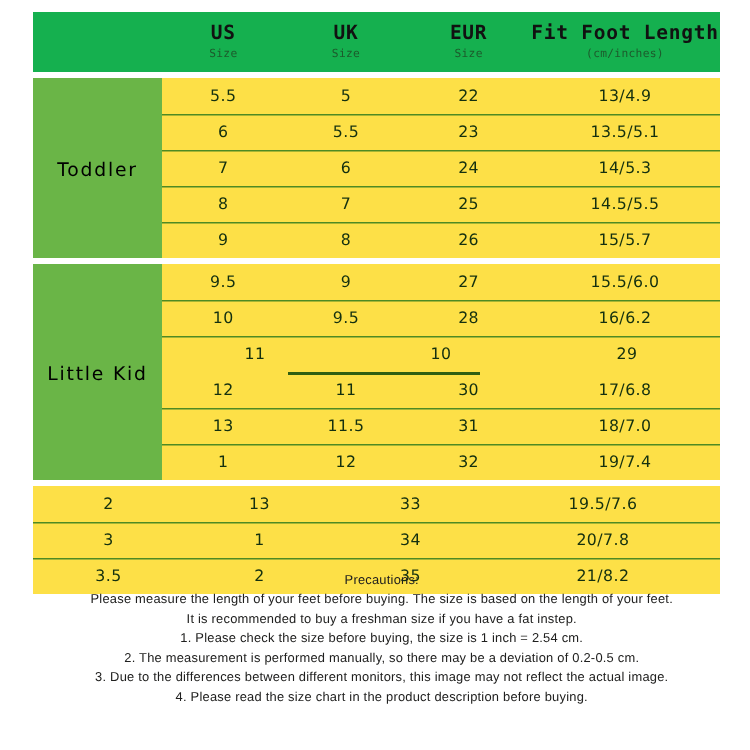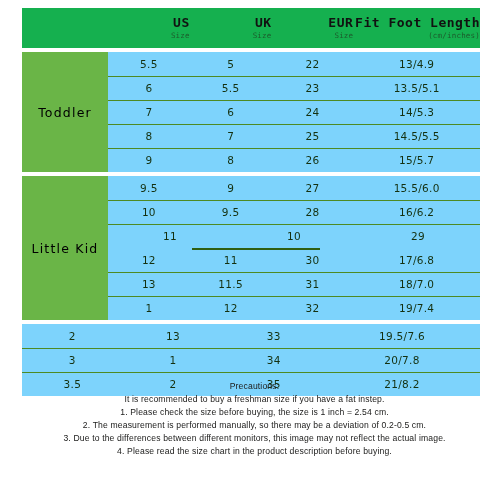--- a/index.html
+++ b/index.html
@@ -29,21 +29,21 @@
     align-items: stretch;
   }
   .hdr-cat {
     width: 86px;
     flex: 0 0 86px;
   }
   .hdr-cell {
     flex: 1 1 0;
     display: flex;
     flex-direction: column;
-    align-items: flex-end;
+    align-items: center;
     justify-content: center;
     line-height: 1.05;
   }
   .hdr-cell.wide { flex: 1.55 1 0; }
   .hdr-title {
     font-family: "DejaVu Sans Mono", monospace;
     font-size: 13px;
     font-weight: bold;
     color: #111111;
     letter-spacing: 0.5px;
@@ -72,21 +72,21 @@
   }
   .sec-cat-label {
     font-family: "DejaVu Sans", sans-serif;
     font-size: 12.5px;
     color: #000000;
     letter-spacing: 1.2px;
     text-align: center;
   }
   .sec-rows {
     flex: 1 1 auto;
-    background: #7dd3fc;
+    background: #fde047;
     display: flex;
     flex-direction: column;
   }
   .row {
     display: flex;
     height: 24px;
     align-items: center;
     position: relative;
   }
   .row + .row::before {
@@ -257,19 +257,20 @@
           </div>
         </div>
       </div>
     </div>
 
 </div>
 
 <div class="precautions">
   <div>Precautions:</div>
   <div id="precaution-lines">
+      <div>Please measure the length of your feet before buying. The size is based on the length of your feet.</div>
       <div>It is recommended to buy a freshman size if you have a fat instep.</div>
       <div>1. Please check the size before buying, the size is 1 inch = 2.54 cm.</div>
       <div>2. The measurement is performed manually, so there may be a deviation of 0.2-0.5 cm.</div>
       <div>3. Due to the differences between different monitors, this image may not reflect the actual image.</div>
       <div>4. Please read the size chart in the product description before buying.</div>
     </div>
 </div>
 
 </body></html>

